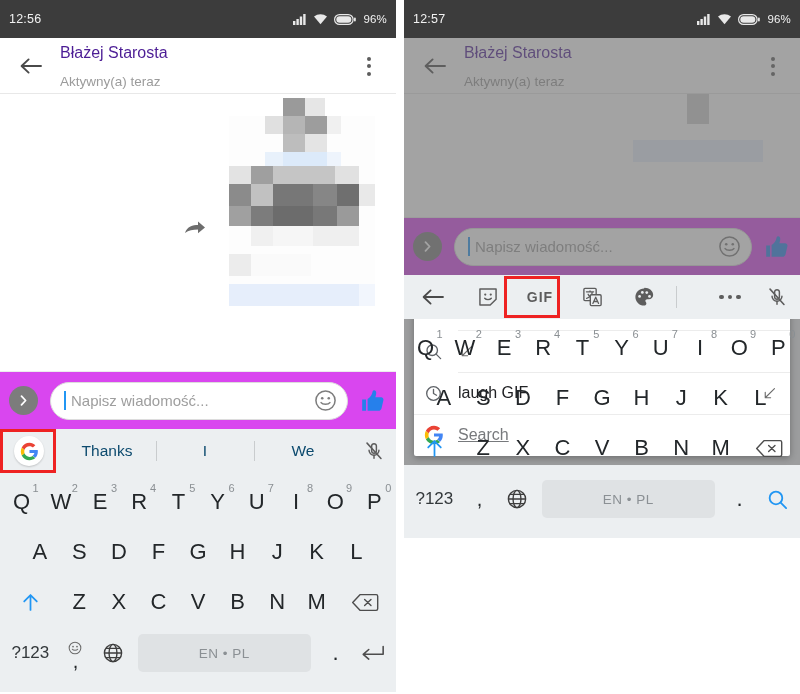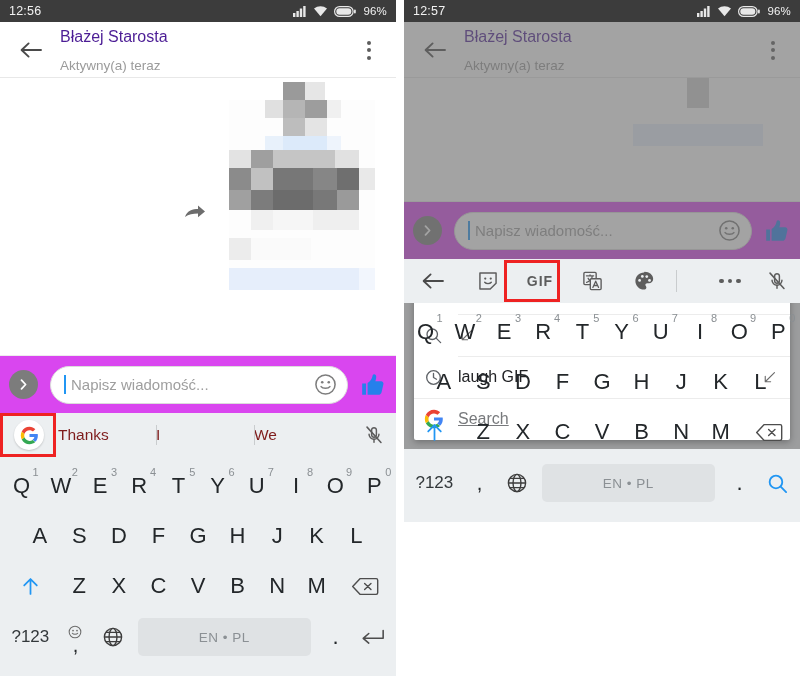--- a/index.html
+++ b/index.html
@@ -29,21 +29,21 @@
   }
   .phone.left { margin-right: 8px; }
 
   
   .statusbar {
     height: 22px;
     background: #3c3c3c;
     color: #f2f2f2;
     display: flex;
     align-items: center;
-    padding: 0 9px;
+    padding: 8px 9px;
     font-size: 12.5px;
     letter-spacing: .2px;
   }
   .statusbar .clock { flex: 0 0 auto; font-size: 12.5px; }
   .statusbar .sp { flex: 1 1 auto; }
   .statusbar .sysicons {
     display: flex;
     align-items: center;
     gap: 6px;
   }
@@ -197,22 +197,23 @@
   }
   .sg-items {
     flex: 1 1 auto;
     display: flex;
     align-items: center;
     height: 44px;
     min-width: 0;
   }
   .sg-item {
     flex: 1 1 0;
+    text-align: center;
     font-size: 15.5px;
-    color: #7f1d1d;
+    color: #0c4a6e;
     position: relative;
     line-height: 44px;
     white-space: nowrap;
     overflow: hidden;
   }
   .sg-item + .sg-item::before {
     content: "";
     position: absolute;
     left: 0; top: 12px;
     width: 1px; height: 20px;

